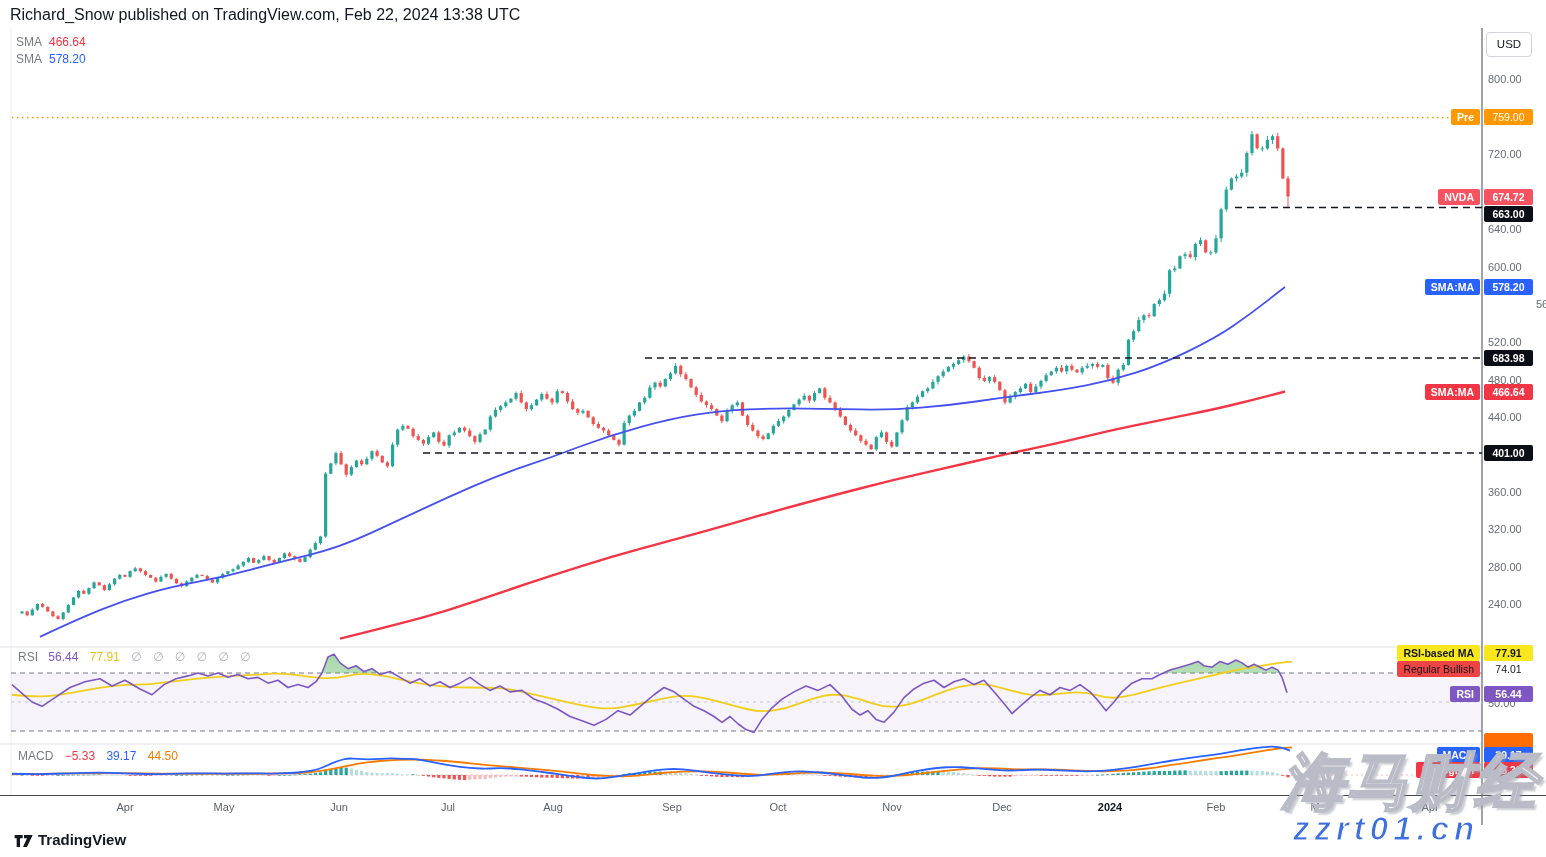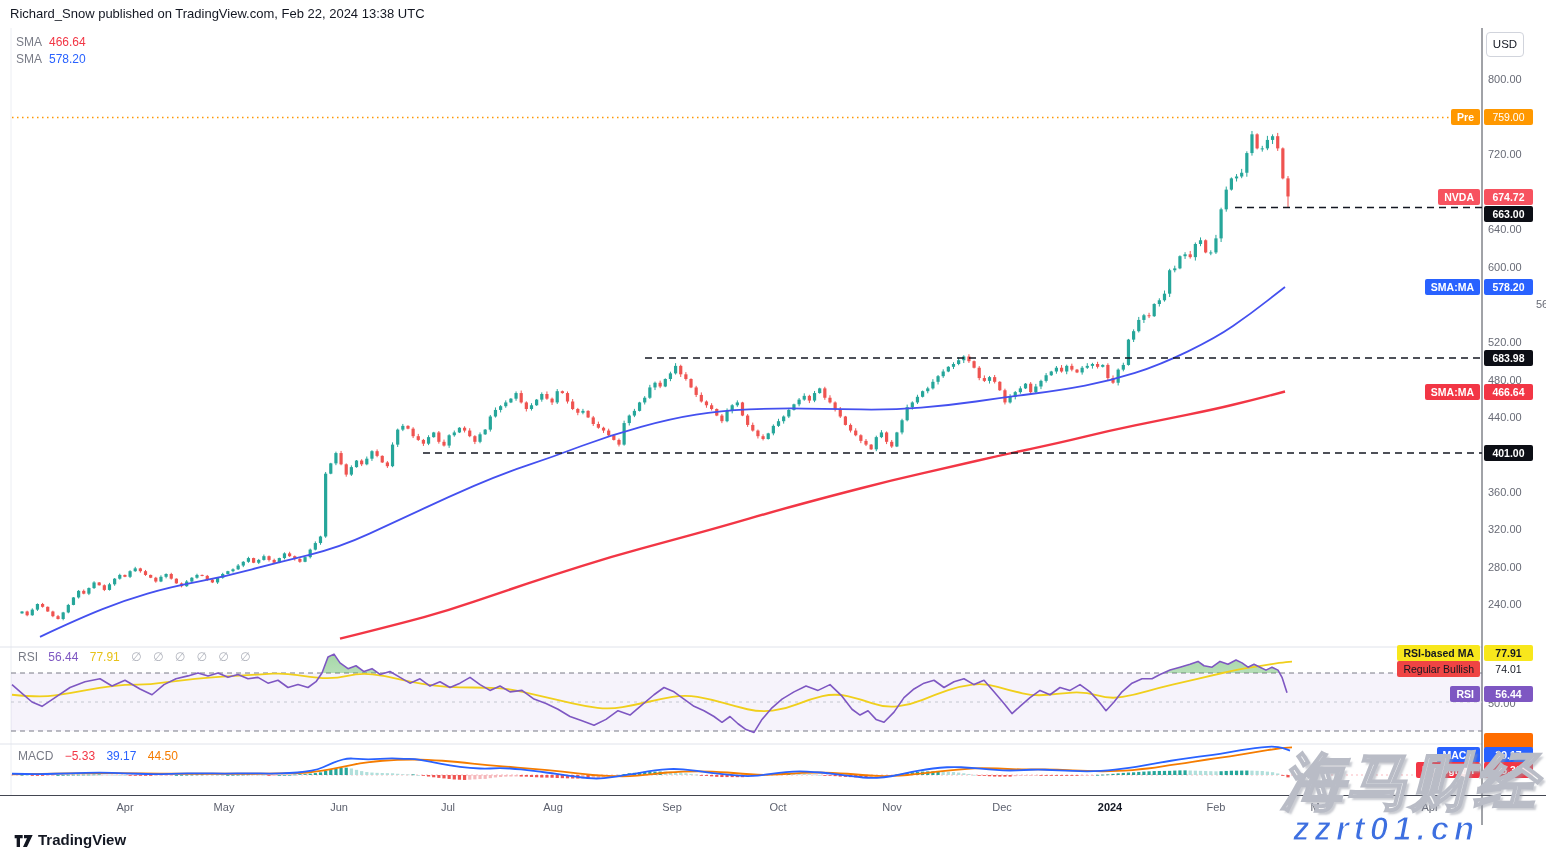--- a/index.html
+++ b/index.html
@@ -1,32 +1,32 @@
 <!DOCTYPE html>
 <html><head>
 <meta charset="utf-8">
 <style>
   html,body{margin:0;padding:0;background:#fff;}
   *{box-sizing:border-box;}
   .stage{position:relative;width:1546px;height:857px;background:#fff;overflow:hidden;
          font-family:"Liberation Sans","DejaVu Sans",sans-serif;color:#131722;}
-  .hdr{position:absolute;left:10px;top:6px;font-size:13px;color:#131722;white-space:nowrap;}
+  .hdr{position:absolute;left:10px;top:6px;font-size:16px;color:#131722;white-space:nowrap;}
   #chart-svg{position:absolute;left:0;top:0;}
   .legend-main{position:absolute;left:16px;top:34px;font-size:12px;line-height:17px;z-index:5;}
   .lg-gray{color:#787b86;margin-right:7px;}
   .lg-red{color:#f23645;}
   .lg-blue{color:#2962ff;}
   .lg-purple{color:#7e57c2;margin-right:8px;}
   .lg-yellow{color:#e7c21a;margin-right:8px;}
   .lg-orange{color:#f57c00;}
   .lg-empty{color:#b2b5be;letter-spacing:4px;}
   .legend-rsi{position:absolute;left:18px;top:650px;font-size:12px;z-index:5;white-space:nowrap;}
   .legend-macd{position:absolute;left:18px;top:749px;font-size:12px;z-index:5;white-space:nowrap;}
   .legend-macd span{margin-right:8px;}
-  .usd-btn{position:absolute;left:1486px;top:32px;width:38px;height:25px;border:1px solid #d1d4dc;
+  .usd-btn{position:absolute;left:1486px;top:32px;width:46px;height:25px;border:1px solid #d1d4dc;
            border-radius:4px;background:#fff;font-size:11.5px;color:#131722;text-align:center;
            line-height:23px;z-index:6;}
   .overlay{position:absolute;left:0;top:0;width:1546px;height:857px;z-index:4;pointer-events:none;}
   .tick{position:absolute;left:1488px;font-size:11px;color:#686b76;transform:translateY(-50%);white-space:nowrap;}
   .vbox{position:absolute;left:1484px;width:49px;height:16px;font-size:10.5px;font-weight:bold;
         color:#fff;text-align:center;line-height:16px;transform:translateY(-50%);border-radius:2px;white-space:nowrap;}
   .tagbox{position:absolute;right:66px;height:16px;font-size:10.5px;font-weight:bold;color:#fff;
           padding:0 6px;line-height:16px;transform:translateY(-50%);border-radius:2px;white-space:nowrap;}
   .mlabel{position:absolute;top:801px;font-size:11px;color:#5d616e;transform:translateX(-50%);white-space:nowrap;}
   .mlabel.year{color:#131722;font-weight:bold;}

